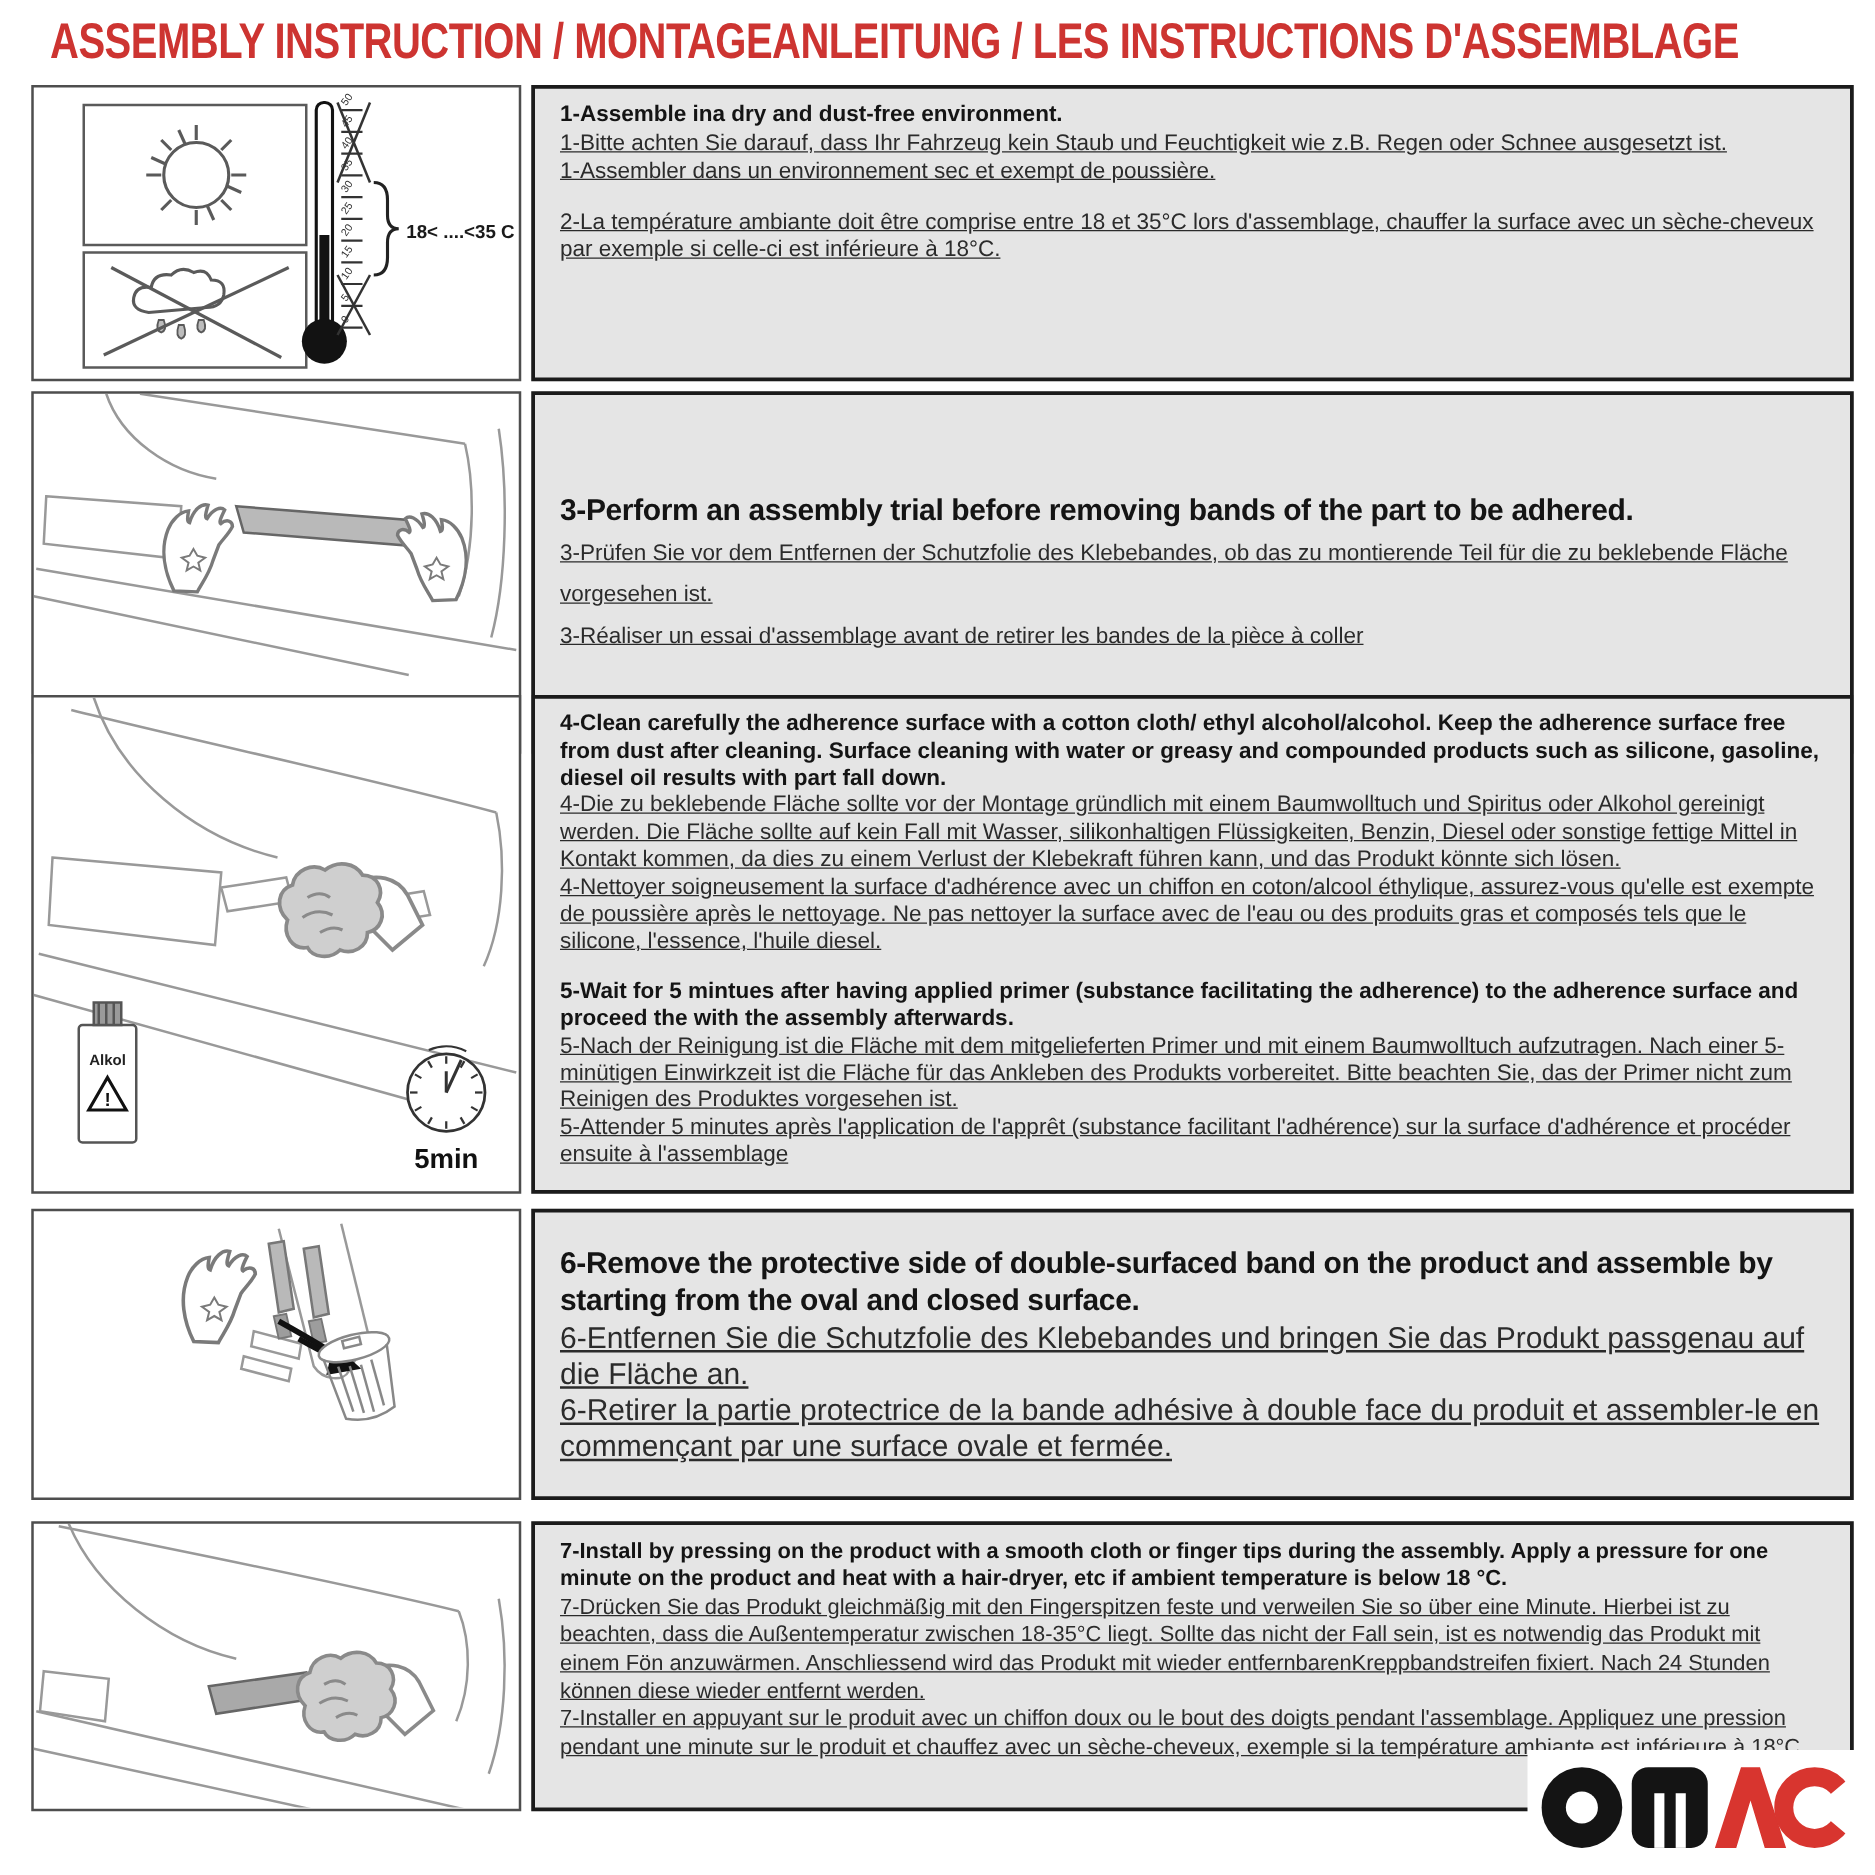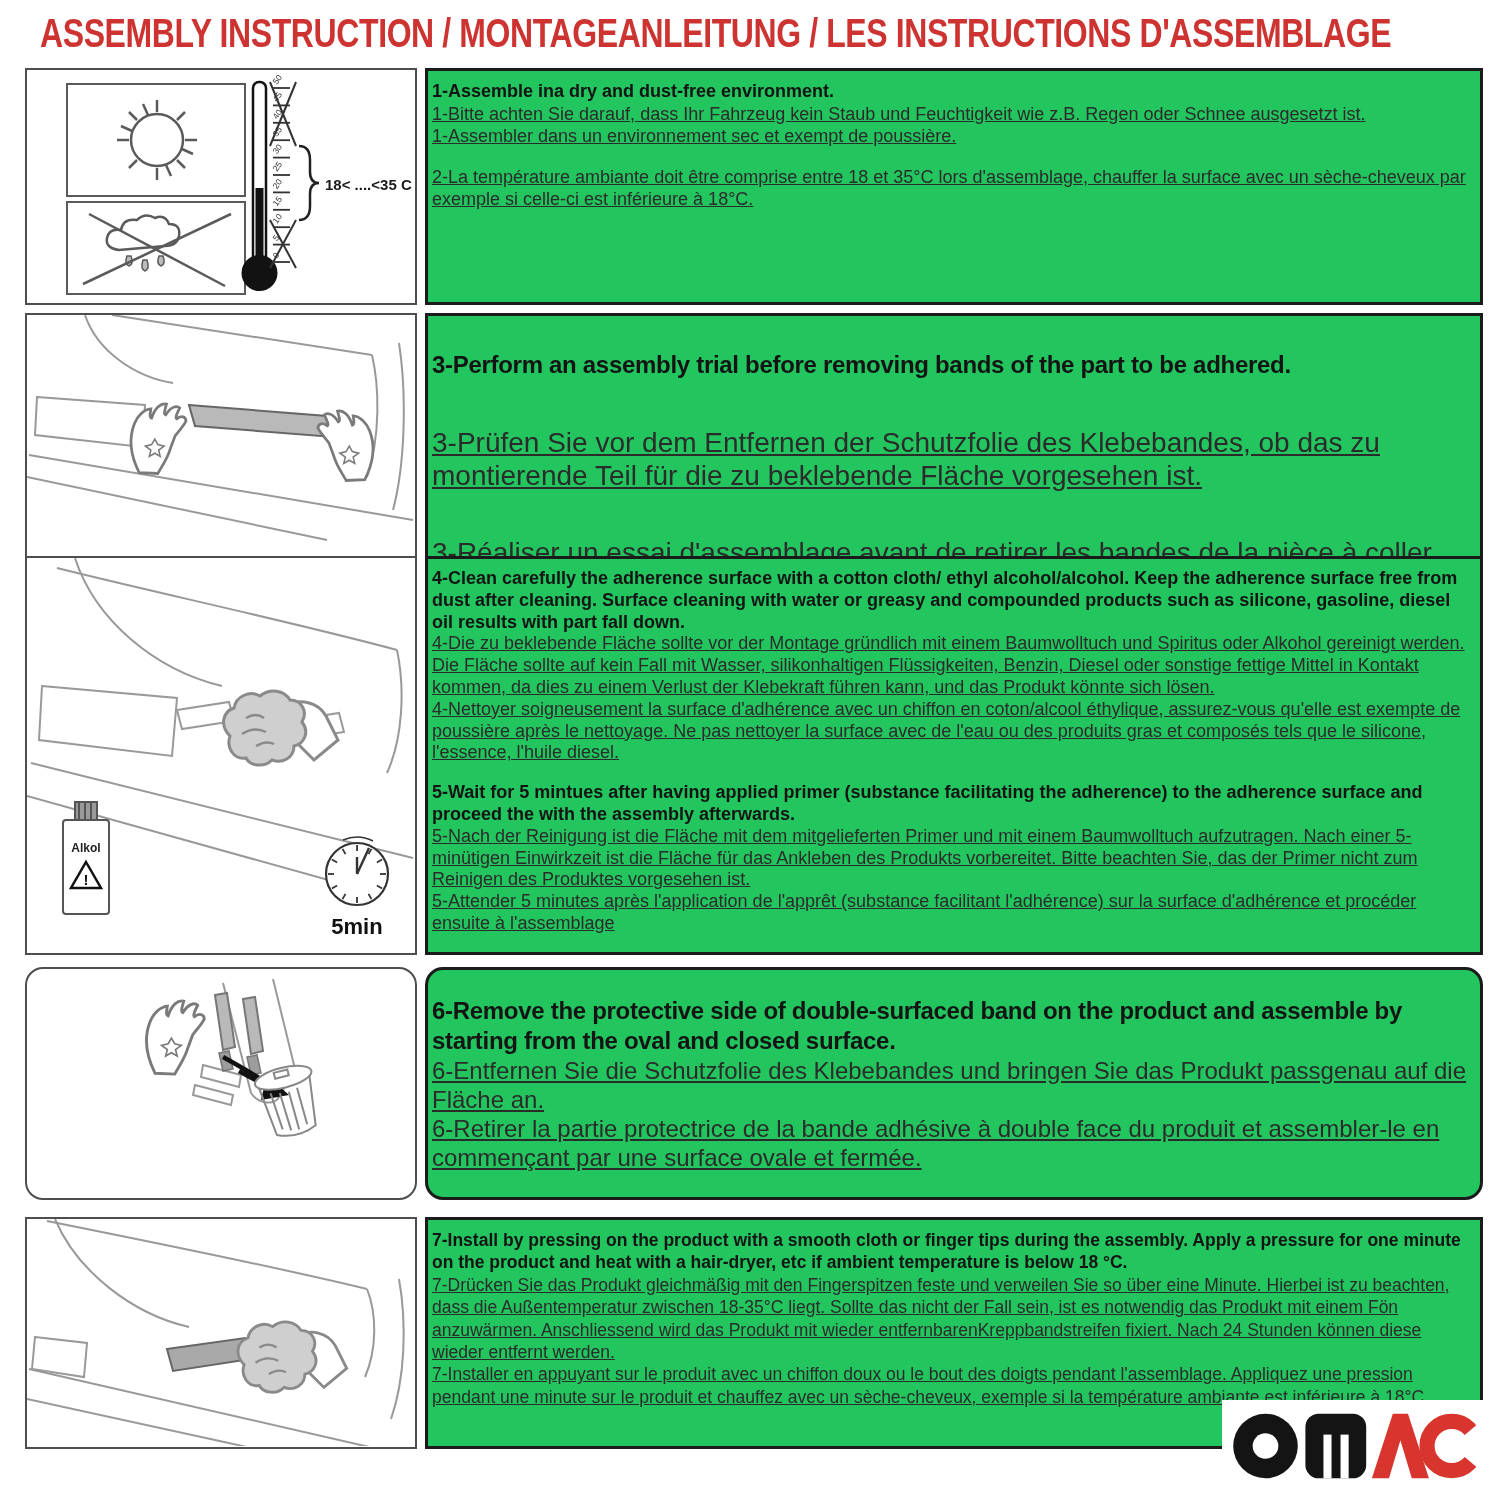--- a/index.html
+++ b/index.html
@@ -1,32 +1,32 @@
 <!DOCTYPE html>
 <html><head>
 <meta charset="utf-8">
 <style>
   html,body { margin:0; padding:0; background:#ffffff; }
   body { width:1500px; height:1500px; position:relative; font-family:"Liberation Sans", sans-serif; color:#1c1c1c; overflow:hidden; }
   .title { position:absolute; left:40px; top:10px; margin:0; font-size:40px; line-height:46px; font-weight:bold; color:#cd3431; white-space:nowrap; letter-spacing:-0.5px; transform:scaleX(0.80); transform-origin:left center; }
   .illus { position:absolute; left:25px; width:392px; border:2.5px solid #4e4e4e; background:#fff; box-sizing:border-box; }
-  .tbox  { position:absolute; left:425px; width:1058px; border:3px solid #1b1b1b; background:#22c55e; box-sizing:border-box; padding:9px 4px; }
+  .tbox  { position:absolute; left:425px; width:1058px; border:3px solid #1b1b1b; background:#e5e5e5; box-sizing:border-box; padding:9px 20px; }
   .r1 { top:68px;  height:237px; }
   .r2 { top:313px; height:290px; }
   .r3 { top:556px; height:399px; }
-  .r4 { top:967px; height:233px;border-radius:18px; }
+  .r4 { top:967px; height:233px; }
   .r5 { top:1217px; height:232px; }
   .tbox p { margin:0; }
   .sm  { font-size:18px; line-height:22.5px; }
   .r3 .tbox-inner { font-size:18px; line-height:21.8px; }
   .en { font-weight:bold; color:#141414; }
   .de, .fr { font-weight:normal; color:#2b2b2b;text-decoration:underline; }
   .gap { height:18px; }
   .vcenter { display:flex; flex-direction:column; justify-content:center; }
-  .r2 .de, .r2 .fr { font-size:28px; line-height:33px;margin-top:44px; }
+  .r2 .de, .r2 .fr { font-size:18px; line-height:33px; }
   .r2 .en { font-size:24px; line-height:34px; letter-spacing:-0.3px; }
   .r4 .de, .r4 .fr { font-size:24px; line-height:29px; }
   .r4 .en { font-size:24px; line-height:30px; letter-spacing:-0.3px; }
   .r5 .sm { font-size:17.5px; line-height:22.4px; }
   svg { display:block; }
   .logo-wrap { position:absolute; left:1222px; top:1400px; width:266px; height:92px; background:#ffffff; display:flex; align-items:center; justify-content:flex-end; }
 </style>
 </head>
 <body>
 

